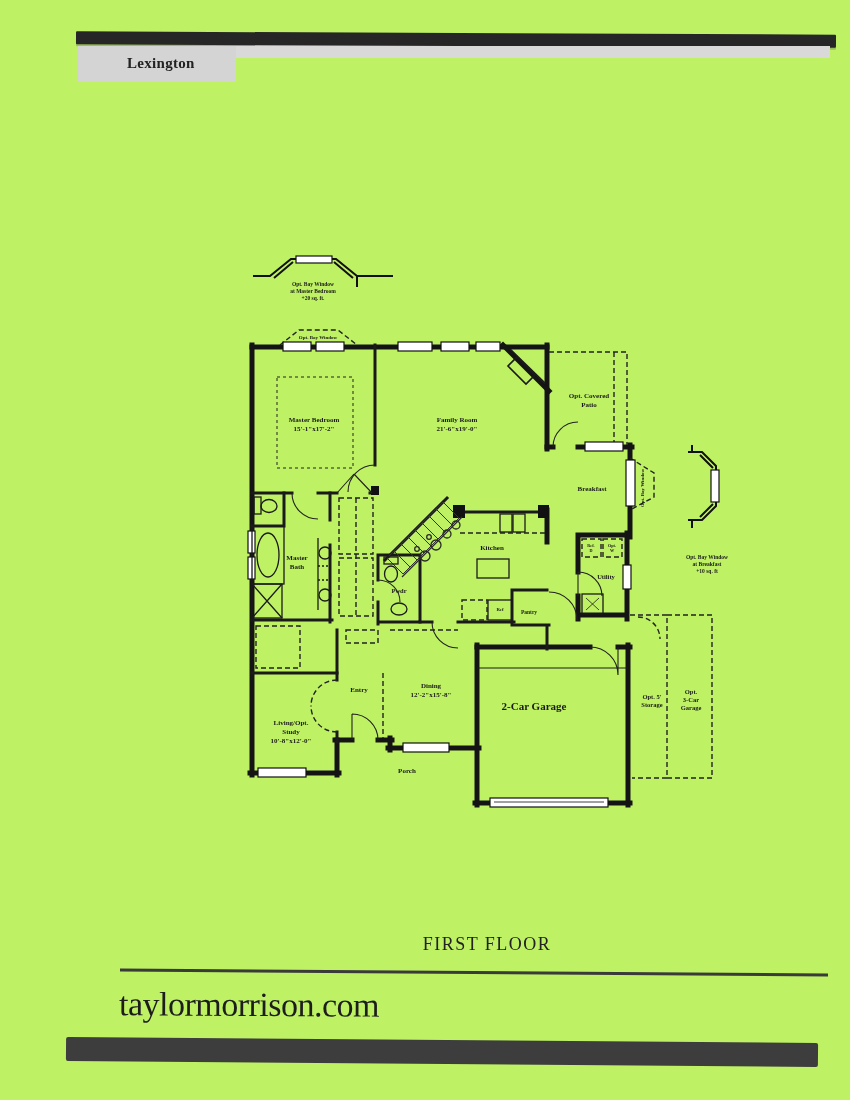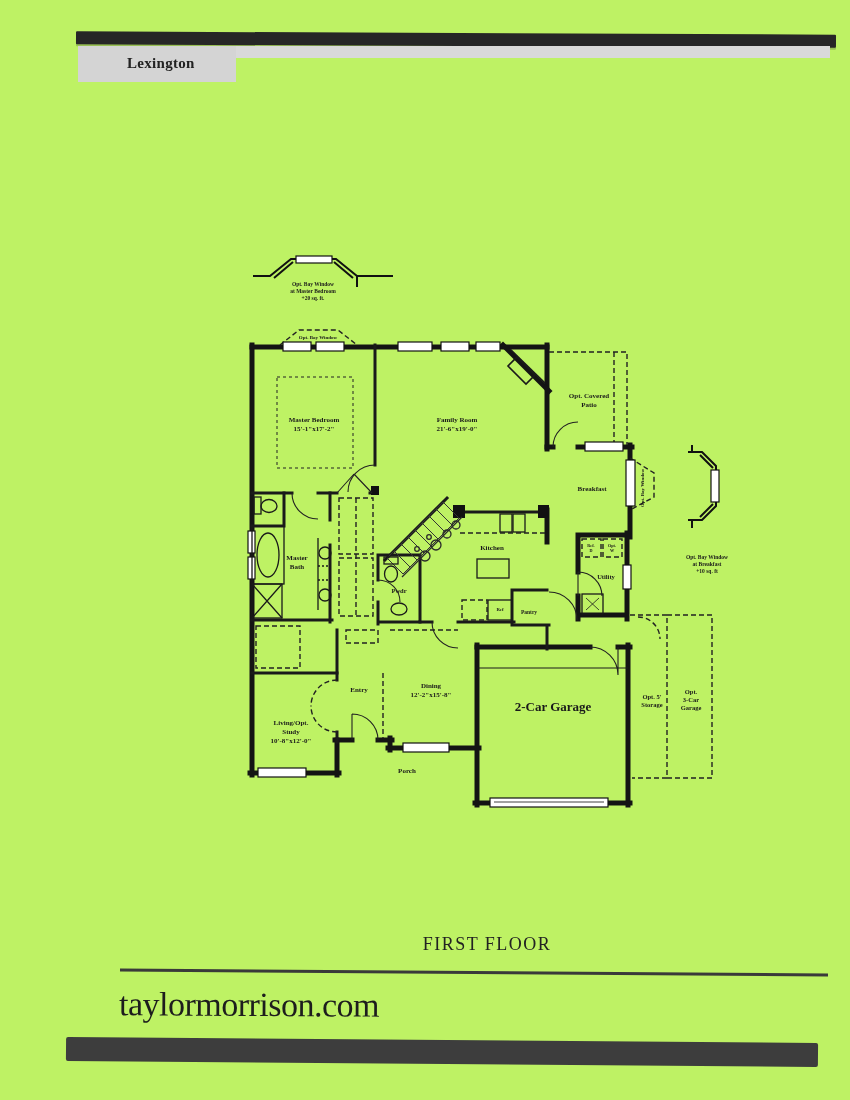--- a/index.html
+++ b/index.html
@@ -210,21 +210,21 @@
   <div class="lbl" style="left:492px;top:548px;font-size:7px">Kitchen</div>
   <div class="lbl" style="left:399px;top:591px;font-size:6.5px">Pwdr</div>
   <div class="lbl" style="left:606px;top:577px;font-size:6.5px">Utility</div>
   <div class="lbl" style="left:529px;top:612px;font-size:5.5px">Pantry</div>
   <div class="lbl" style="left:359px;top:690px;font-size:7px">Entry</div>
   <div class="lbl" style="left:431px;top:691px;font-size:7px">Dining
 12'-2"x15'-8"</div>
   <div class="lbl" style="left:291px;top:732px;font-size:7px">Living/Opt.
 Study
 10'-8"x12'-0"</div>
-  <div class="lbl" style="left:553px;top:707px;font-size:13px">2-Car Garage</div>
+  <div class="lbl" style="left:534px;top:707px;font-size:11px">2-Car Garage</div>
   <div class="lbl" style="left:652px;top:701px;font-size:6.5px">Opt. 5'
 Storage</div>
   <div class="lbl" style="left:691px;top:700px;font-size:6.5px">Opt.
 3-Car
 Garage</div>
   <div class="lbl" style="left:407px;top:771px;font-size:7px">Porch</div>
 
   <div class="lbl" style="left:500px;top:610px;font-size:4.8px">Ref</div>
   <div class="lbl" style="left:591px;top:548px;font-size:4.2px">Ref.
 D</div>

